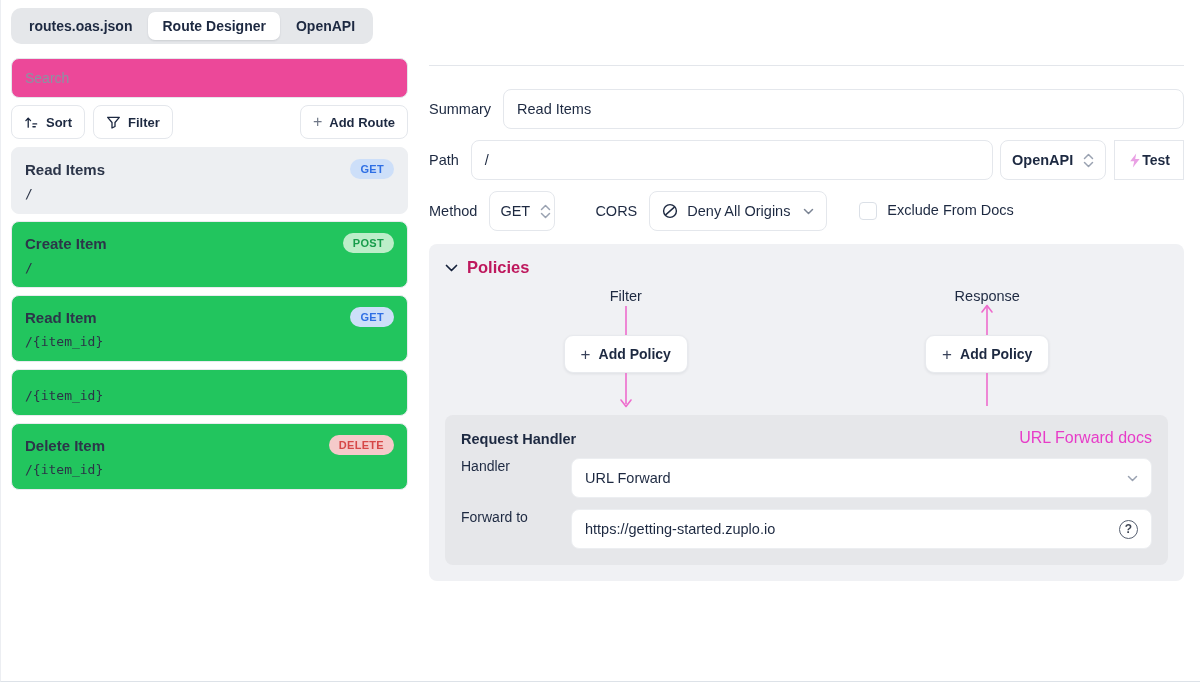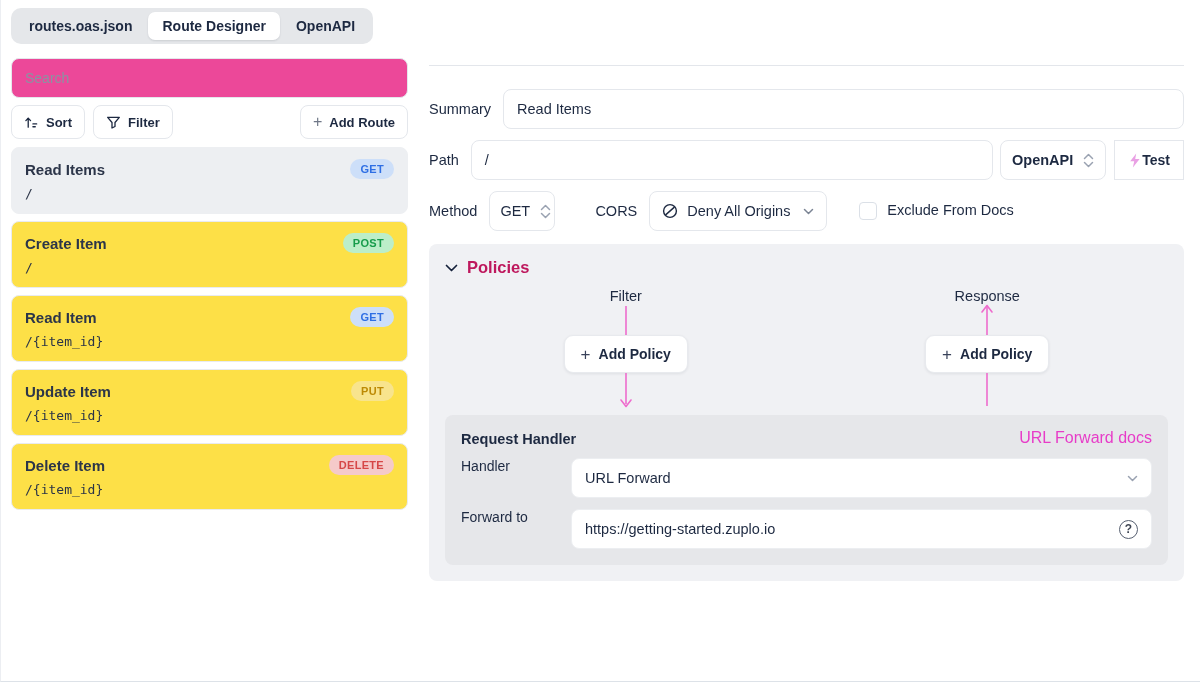--- a/index.html
+++ b/index.html
@@ -33,21 +33,21 @@
           padding:0 13px;font:400 14px "Liberation Sans",sans-serif;color:var(--ink);outline:none;background:#ec4899}
   .search::placeholder{color:var(--muted)}
   .toolbar{display:flex;gap:8px;margin-top:7px;align-items:center}
   .tbtn{display:inline-flex;align-items:center;gap:7px;height:34px;padding:0 12px;background:#fff;
         border:1px solid var(--border);border-radius:8px;font:600 13px "Liberation Sans",sans-serif;
         color:var(--ink);cursor:pointer}
   .add-route{margin-left:auto}
   .plus-glyph{font-size:16px;font-weight:400;color:#6f7787;line-height:1}
 
   .route-list{margin-top:8px;display:flex;flex-direction:column;gap:7px}
-  .route-card{border:1px solid var(--border-soft);border-radius:8px;padding:11px 13px 12px;background:#fde047;cursor:pointer}
+  .route-card{border:1px solid var(--border-soft);border-radius:8px;padding:11px 13px 12px;background:#22c55e;cursor:pointer}
   .route-card.selected{background:#edeff2;border-color:#edeff2}
   .route-top{display:flex;justify-content:space-between;align-items:center}
   .route-name{font-size:15px;font-weight:700;color:#2c3549}
   .route-badge{font-size:11px;font-weight:700;padding:4px 10px;border-radius:999px;letter-spacing:.3px}
   .route-path{margin-top:7px;font:13px "DejaVu Sans Mono",monospace;color:#2b3447}
 
   
   .title-row{display:flex;align-items:center;gap:16px;margin-top:21px}
   .page-title{font-size:19px;font-weight:700;color:var(--ink-strong);margin:0;white-space:nowrap}
   .title-rule{flex:1;height:1px;background:#e3e6eb}
@@ -163,24 +163,20 @@
 
   <div class="route-card">
     <div class="route-top">
       <span class="route-name">Read Item</span>
       <span class="route-badge" style="background: rgb(205, 223, 249); color: rgb(47, 111, 228);">GET</span>
     </div>
     <div class="route-path mono">/{item_id}</div>
   </div>
 
   <div class="route-card">
-    <div class="route-top">
-      <span class="route-name">Update Item</span>
-      <span class="route-badge" style="background: rgb(248, 228, 141); color: rgb(189, 138, 5);">PUT</span>
-    </div>
     <div class="route-path mono">/{item_id}</div>
   </div>
 
   <div class="route-card">
     <div class="route-top">
       <span class="route-name">Delete Item</span>
       <span class="route-badge" style="background: rgb(245, 202, 202); color: rgb(214, 71, 71);">DELETE</span>
     </div>
     <div class="route-path mono">/{item_id}</div>
   </div>

